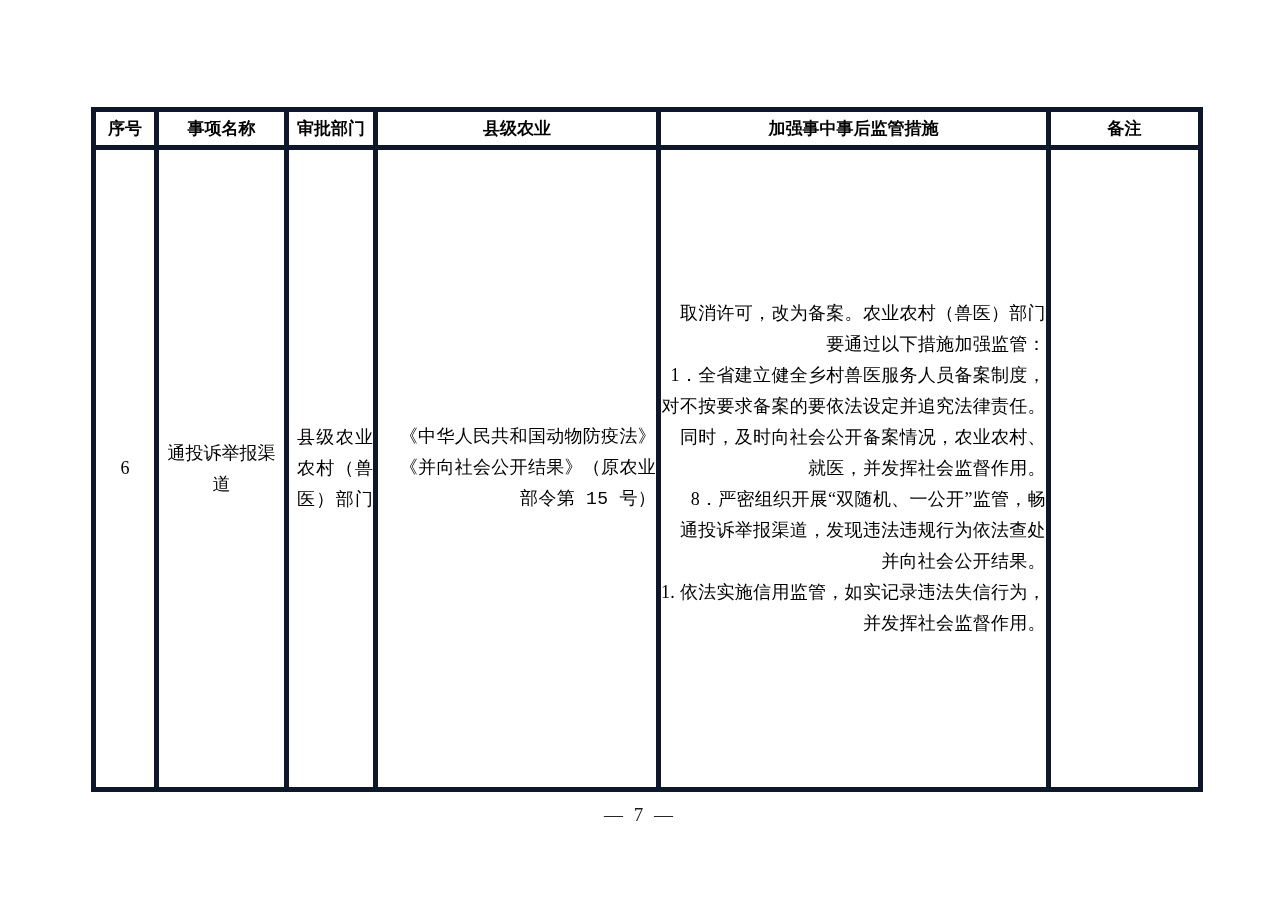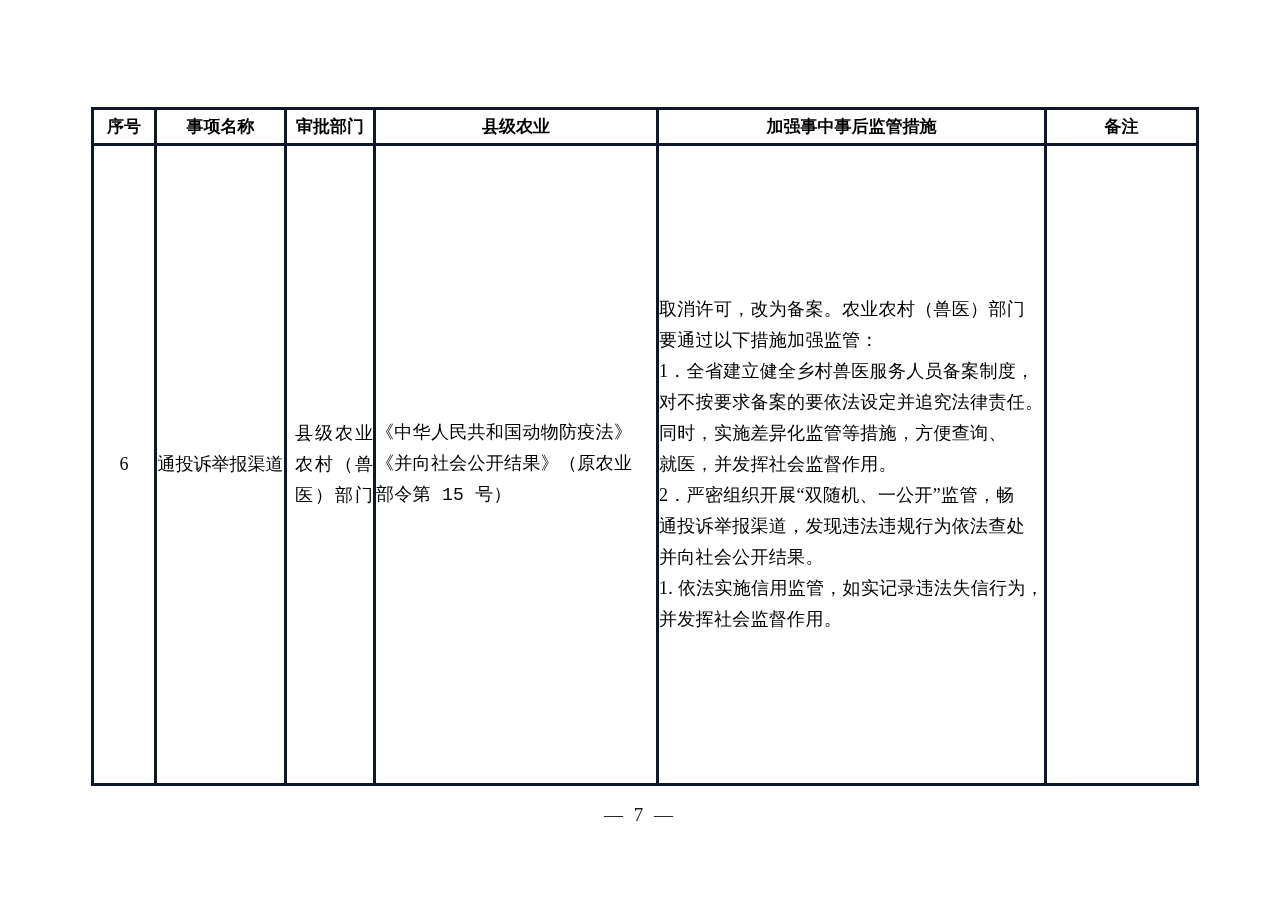--- a/index.html
+++ b/index.html
@@ -18,21 +18,21 @@
   }
   table.doc-table {
     position: absolute;
     left: 91px;
     top: 107px;
     border-collapse: collapse;
     table-layout: fixed;
   }
   .doc-table th,
   .doc-table td {
-    border: 3px solid #0f172a;
+    border: 5px solid #0f172a;
     padding: 0;
     overflow: hidden;
   }
   .doc-table thead th {
     height: 33px;
     font-family: "Liberation Sans", "DejaVu Sans", sans-serif;
     font-weight: 700;
     font-size: 17px;
     text-align: center;
     vertical-align: middle;
@@ -60,21 +60,21 @@
     padding: 0 3px 0 9px;
     font-family: Liberation Mono, monospace;
   }
   .cell-measures {
     padding: 0 3px 0 8px;
   }
   .cell-basis .line,
   .cell-measures .line {
     line-height: 31px;
     letter-spacing: 0.3px;
-    text-align: left;
+    text-align: right;
     white-space: nowrap;
   }
   .page-number {
     position: absolute;
     top: 804px;
     left: 0;
     width: 100%;
     text-align: center;
     font-size: 19px;
     letter-spacing: 3px;
@@ -122,23 +122,23 @@
               <div class="line">《并向社会公开结果》（原农业</div>
               <div class="line">部令第 15 号）</div>
             </div>
         </td>
         <td class="cell-measures">
           <div>
               <div class="line">取消许可，改为备案。农业农村（兽医）部门</div>
               <div class="line">要通过以下措施加强监管：</div>
               <div class="line">1．全省建立健全乡村兽医服务人员备案制度，</div>
               <div class="line">对不按要求备案的要依法设定并追究法律责任。</div>
-              <div class="line">同时，实施差异化监管等措施，方便查询、</div>
+              <div class="line">同时，及时向社会公开备案情况，农业农村、</div>
               <div class="line">就医，并发挥社会监督作用。</div>
-              <div class="line">2．严密组织开展“双随机、一公开”监管，畅</div>
+              <div class="line">8．严密组织开展“双随机、一公开”监管，畅</div>
               <div class="line">通投诉举报渠道，发现违法违规行为依法查处</div>
               <div class="line">并向社会公开结果。</div>
               <div class="line">1. 依法实施信用监管，如实记录违法失信行为，</div>
               <div class="line">并发挥社会监督作用。</div>
             </div>
         </td>
         <td class="cell-center"></td>
       </tr>
     </tbody>
   </table>

